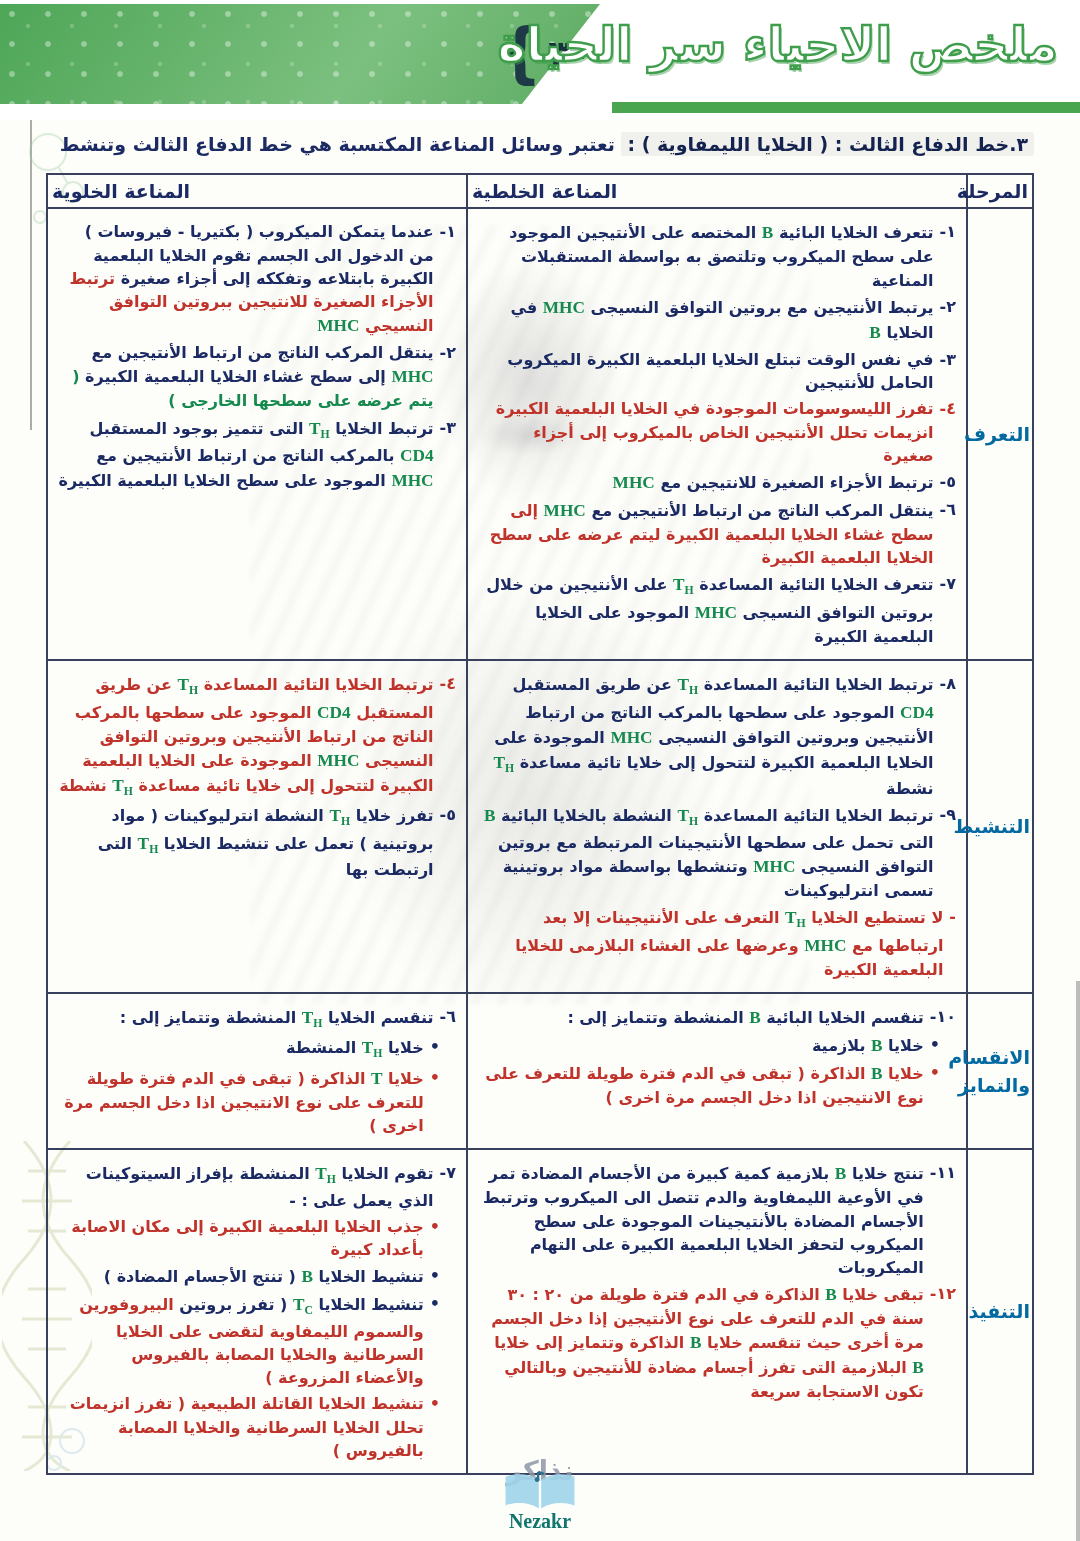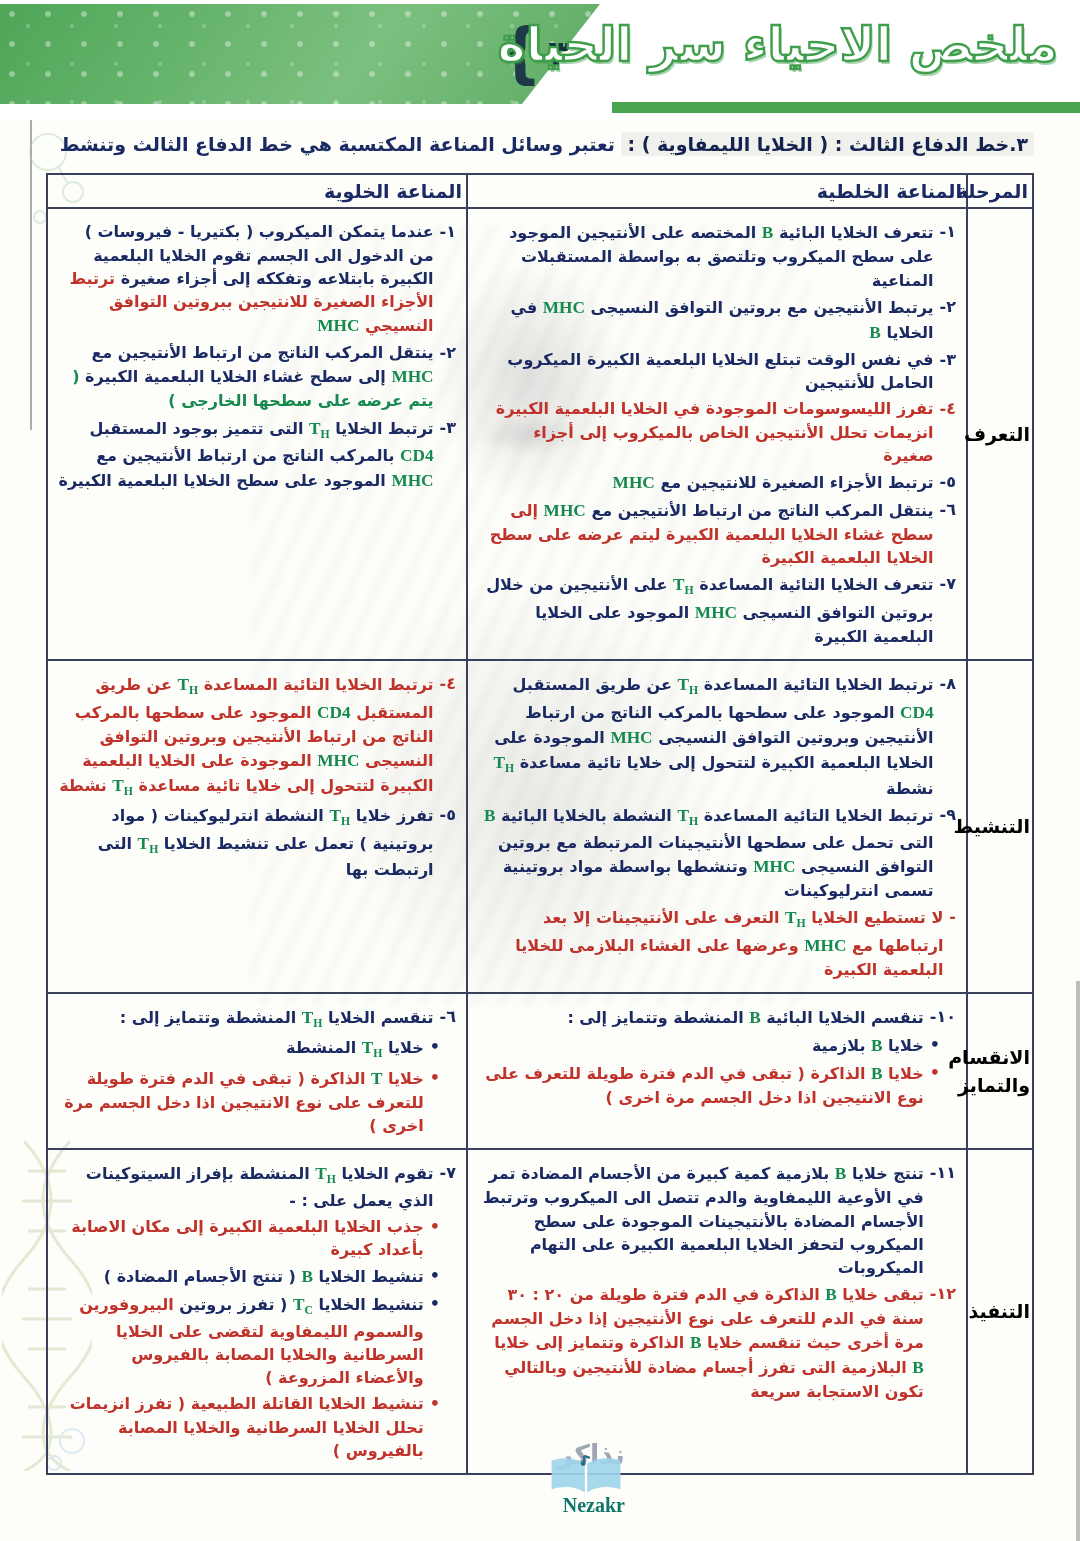--- a/index.html
+++ b/index.html
@@ -78,42 +78,42 @@
     width: 100%;
     border-collapse: collapse;
     table-layout: fixed;
     background: transparent;
   }
   .col-stage { width: 66px; }
   .col-humoral { width: 500px; }
   table.defense th, table.defense td { border: 2px solid #39405e; vertical-align: top; }
   table.defense th {
     color: #1b2a63; font-weight: 700; font-size: 19px;
-    text-align: right; padding: 5px 4px; vertical-align: middle;
+    text-align: left; padding: 5px 4px; vertical-align: middle;
   }
   td.stage-cell {
-    color: #000000; font-weight: 700; font-size: 19px;
+    color: #0369a1; font-weight: 700; font-size: 19px;
     text-align: center; vertical-align: middle !important;
     padding: 4px 2px; line-height: 1.5;
   }
   td.items-cell { padding: 8px 10px; }
 
   .item { display: flex; gap: 6px; margin: 3px 0; font-size: 16px; font-weight: 700; line-height: 1.45; text-align: right; }
   .item.ind { padding-right: 16px; }
   .item .n { white-space: nowrap; }
   .item .t { flex: 1; }
 
   .c-blue { color: #1b2a63; }
   .c-red { color: #c0332b; }
   .c-green { color: #168a4e; }
   .tok { color: #168a4e; font-family: "Liberation Serif", serif; font-size: 1.08em; font-weight: 700; }
   .tok sub { font-size: .68em; }
 
   
-  .brand { position: absolute; bottom: 24px; left: 50%; transform: translateX(-50%); width: 170px; }
+  .brand { position: absolute; bottom: 8px; left: 50%; transform: translateX(-50%); width: 170px; text-align: center; }
   .brand-ar { color: #8e97a8; font-size: 27px; font-weight: 700; opacity: .85; margin-bottom: -16px; position: relative; z-index: 1; }
   .brand-book { position: relative; z-index: 2; }
   .brand-en { color: #0f766e; font-size: 20px; font-weight: 700; font-family: "Liberation Serif", serif; margin-top: -8px; }
 </style>
 </head>
 <body>
 
 <div class="page">
 
   <div class="scan-edge-left"></div>

